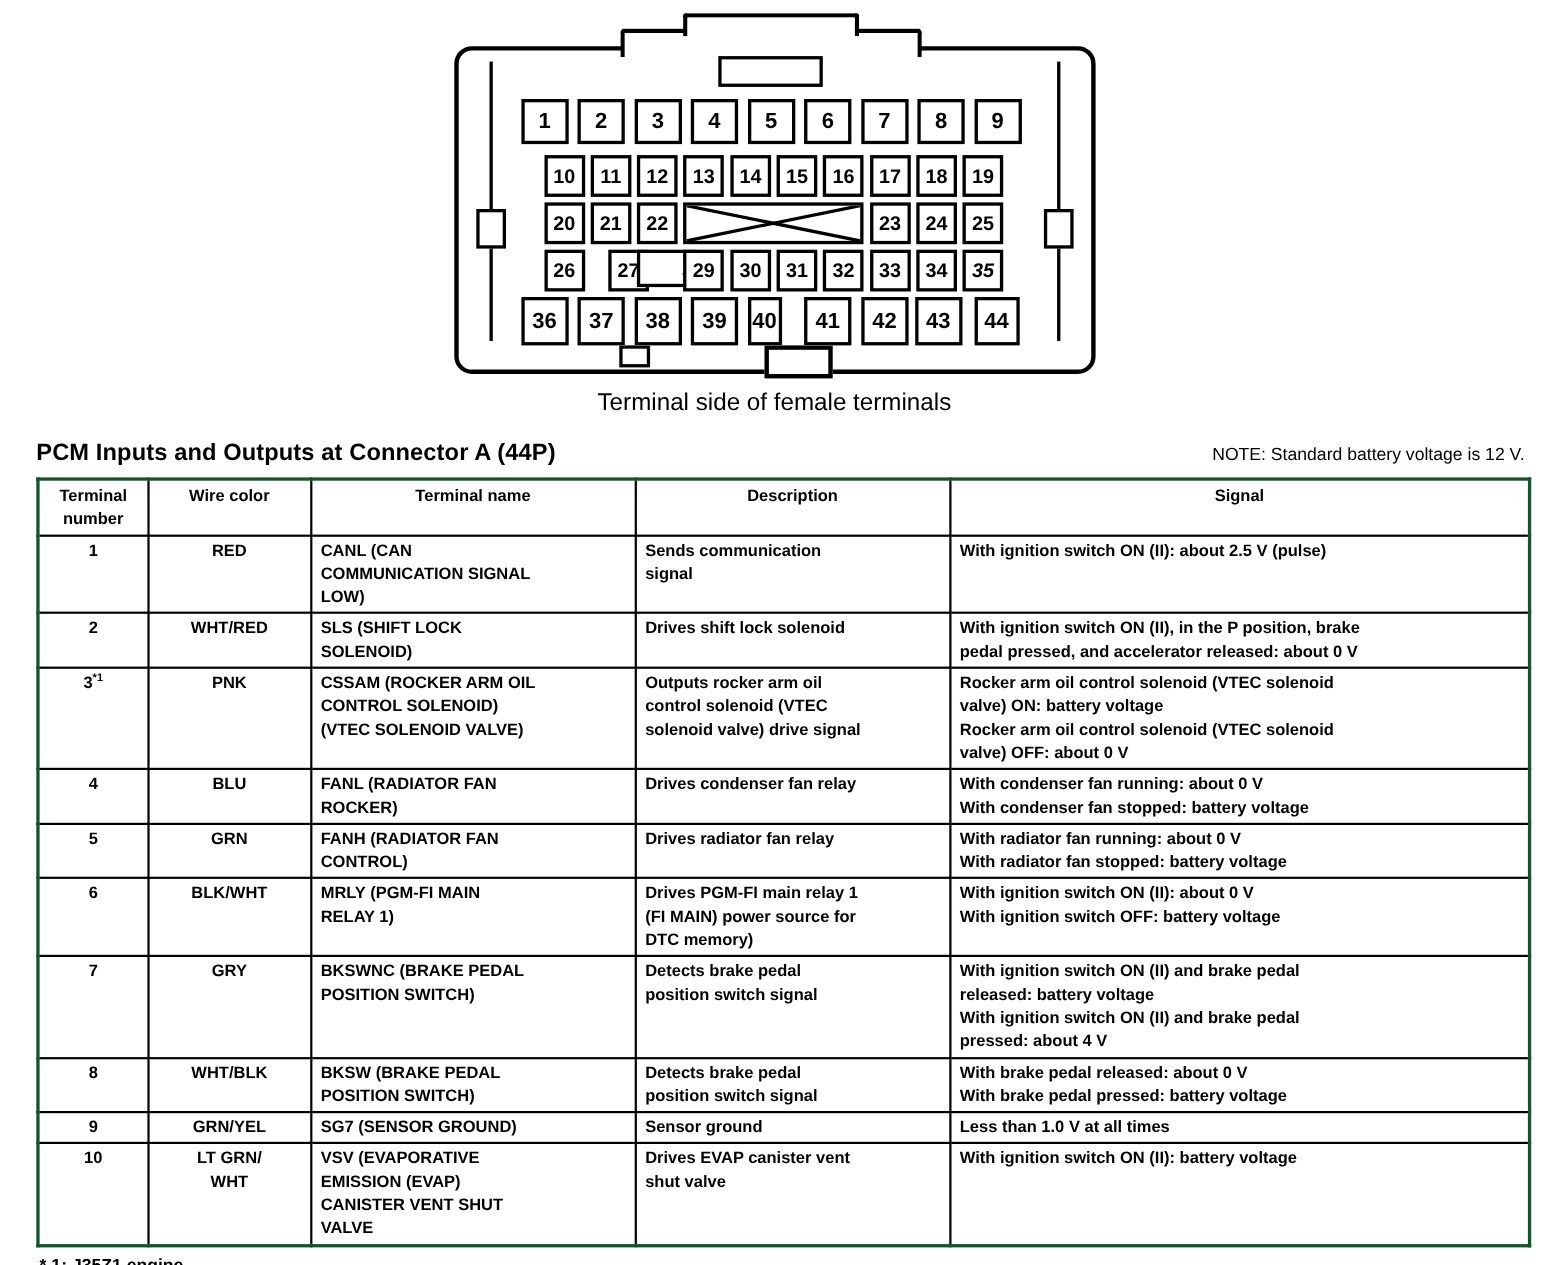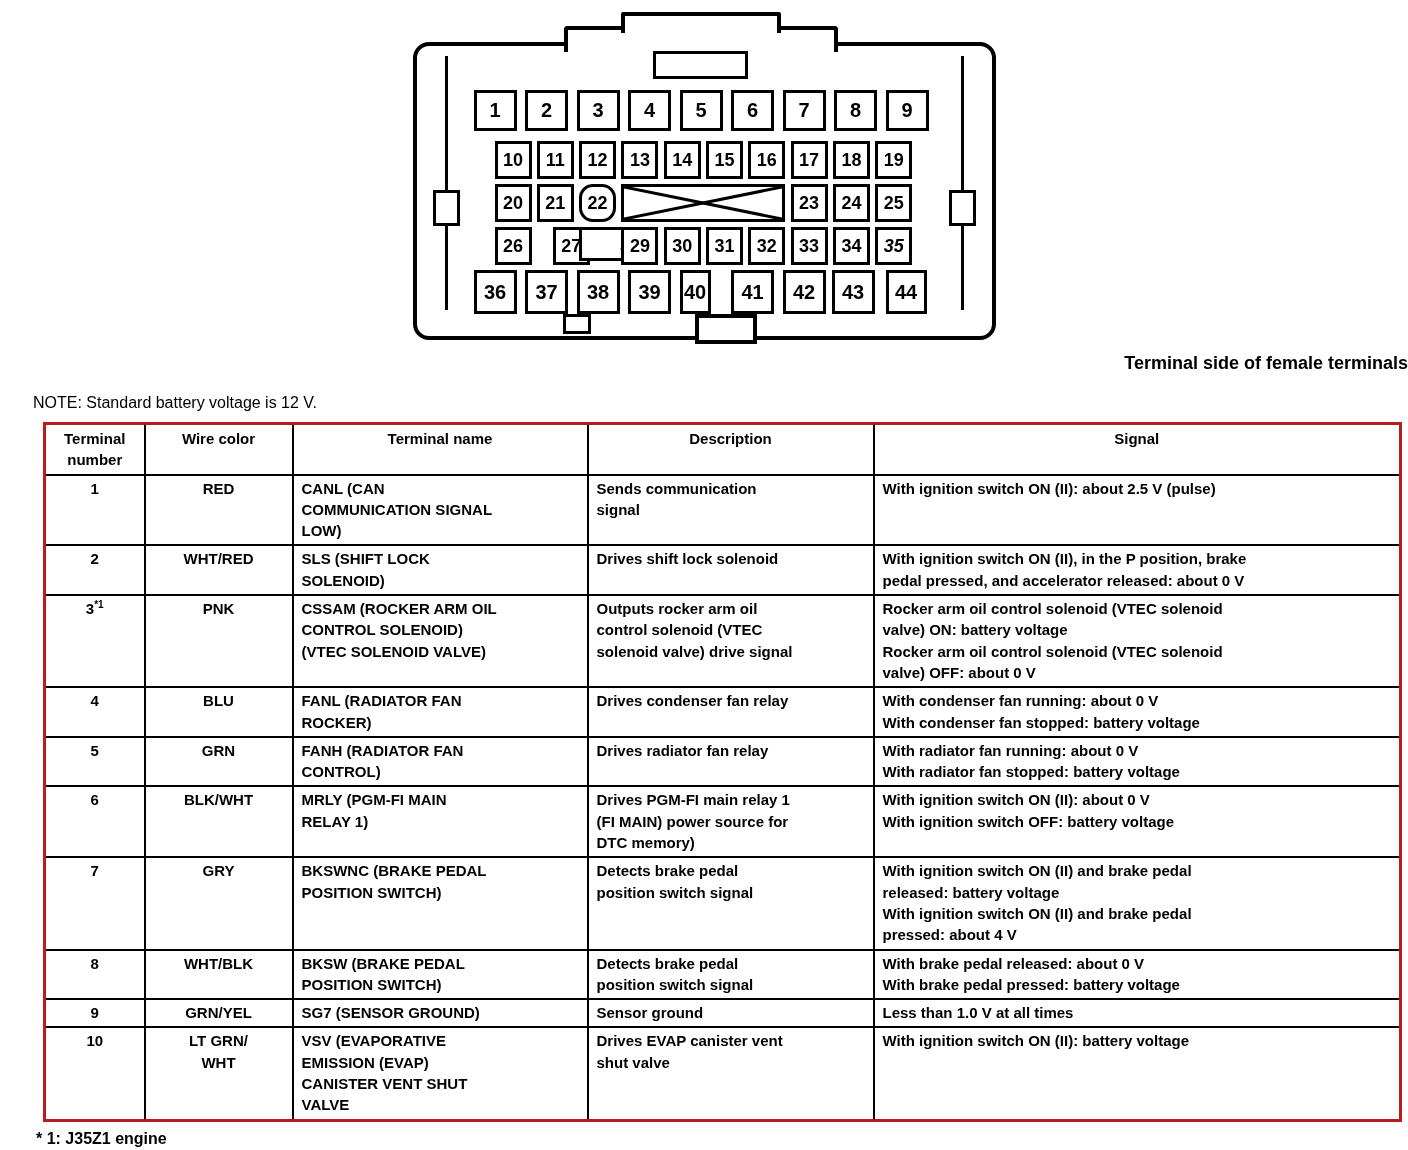--- a/index.html
+++ b/index.html
@@ -27,31 +27,31 @@
            border: 3px solid #000; background: #fff; }
   .btab2 { position: absolute; left: 278px; top: 268px; width: 62px; height: 30px;
            border: 4px solid #000; background: #fff; }
   .pins { position: absolute; inset: 0; }
   .pin { position: absolute; border: 3px solid #000; background: #fff; display: flex;
          align-items: center; justify-content: center; font-weight: bold; font-size: 18px; }
   .pin.big { font-size: 20px; }
   .xbox { position: absolute; border: 3px solid #000; background: #fff; overflow: hidden; }
   .xbox svg { display: block; width: 100%; height: 100%; }
 
-  .caption { text-align: right; margin-top: 13px; font-size: 18px; font-weight: bold; }
+  .caption { text-align: center; margin-top: 13px; font-size: 22px; }
 
   
   .title-row { display: flex; justify-content: space-between; align-items: baseline;
                margin: 20px 22px 10px 33px; }
   .title-row h1 { font-size: 21.5px; font-weight: bold; letter-spacing: 0.1px; }
   .note { font-size: 16px; font-weight: normal; }
 
   
-  table { border-collapse: collapse; margin-left: 43px; width: 1356px; table-layout: fixed;
-          border: 3px solid #b91c1c; padding-left: 36px; }
+  table { border-collapse: collapse; margin-left: 33px; width: 1356px; table-layout: fixed;
+          border: 3px solid #14532d; padding-left: 36px; }
   th, td { border: 2px solid #000; vertical-align: top; font-size: 15px; font-weight: bold;
            line-height: 1.42; padding: 2px 8px 3px; white-space: pre-line; }
   th { text-align: center; height: 46px; padding-top: 3px; }
   td.c0, td.c1 { text-align: center; }
   sup { font-size: 10px; vertical-align: super; line-height: 0; }
 
   .footnote { margin: 8px 0 0 36px; font-size: 16px; font-weight: bold; }
 </style>
 </head>
 <body>
@@ -84,21 +84,21 @@
           <div class="pin" style="left: 162.6px; top: 95px; width: 37px; height: 38px;">12</div>
           <div class="pin" style="left: 204.9px; top: 95px; width: 37px; height: 38px;">13</div>
           <div class="pin" style="left: 247.2px; top: 95px; width: 37px; height: 38px;">14</div>
           <div class="pin" style="left: 289.5px; top: 95px; width: 37px; height: 38px;">15</div>
           <div class="pin" style="left: 331.8px; top: 95px; width: 37px; height: 38px;">16</div>
           <div class="pin" style="left: 374.1px; top: 95px; width: 37px; height: 38px;">17</div>
           <div class="pin" style="left: 416.4px; top: 95px; width: 37px; height: 38px;">18</div>
           <div class="pin" style="left: 458.7px; top: 95px; width: 37px; height: 38px;">19</div>
           <div class="pin" style="left: 78px; top: 138px; width: 37px; height: 38px;">20</div>
           <div class="pin" style="left: 120.3px; top: 138px; width: 37px; height: 38px;">21</div>
-          <div class="pin" style="left: 162.6px; top: 138px; width: 37px; height: 38px; border-radius: 14px;">22</div>
+          <div class="pin" style="left: 162.6px; top: 138px; width: 37px; height: 38px;">22</div>
           <div class="xbox" style="left: 204.9px; top: 138px; width: 163.9px; height: 38px;">
             <svg viewBox="0 0 100 100" preserveAspectRatio="none">
               <line x1="0" y1="0" x2="100" y2="100" stroke="#000" stroke-width="3" vector-effect="non-scaling-stroke"></line>
               <line x1="100" y1="0" x2="0" y2="100" stroke="#000" stroke-width="3" vector-effect="non-scaling-stroke"></line>
             </svg>
           </div>
           <div class="pin" style="left: 374.1px; top: 138px; width: 37px; height: 38px;">23</div>
           <div class="pin" style="left: 416.4px; top: 138px; width: 37px; height: 38px;">24</div>
           <div class="pin" style="left: 458.7px; top: 138px; width: 37px; height: 38px;">25</div>
           <div class="pin" style="left: 78px; top: 181px; width: 37px; height: 38px;">26</div>
@@ -119,20 +119,21 @@
           <div class="pin big" style="left: 314.5px; top: 224px; width: 43px; height: 44px;">41</div>
           <div class="pin big" style="left: 366px; top: 224px; width: 43px; height: 44px;">42</div>
           <div class="pin big" style="left: 415px; top: 224px; width: 43px; height: 44px;">43</div>
           <div class="pin big" style="left: 469px; top: 224px; width: 41px; height: 44px;">44</div>
         </div>
     </div>
     <div class="caption">Terminal side of female terminals</div>
   </div>
 
   <div class="title-row">
+    <h1>PCM Inputs and Outputs at Connector A (44P)</h1>
     <div class="note">NOTE: Standard battery voltage is 12 V.</div>
   </div>
 
   <table>
     <colgroup>
       <col style="width:100px">
         <col style="width:148px">
         <col style="width:295px">
       <col style="width:286px">
         <col style="width:527px">

